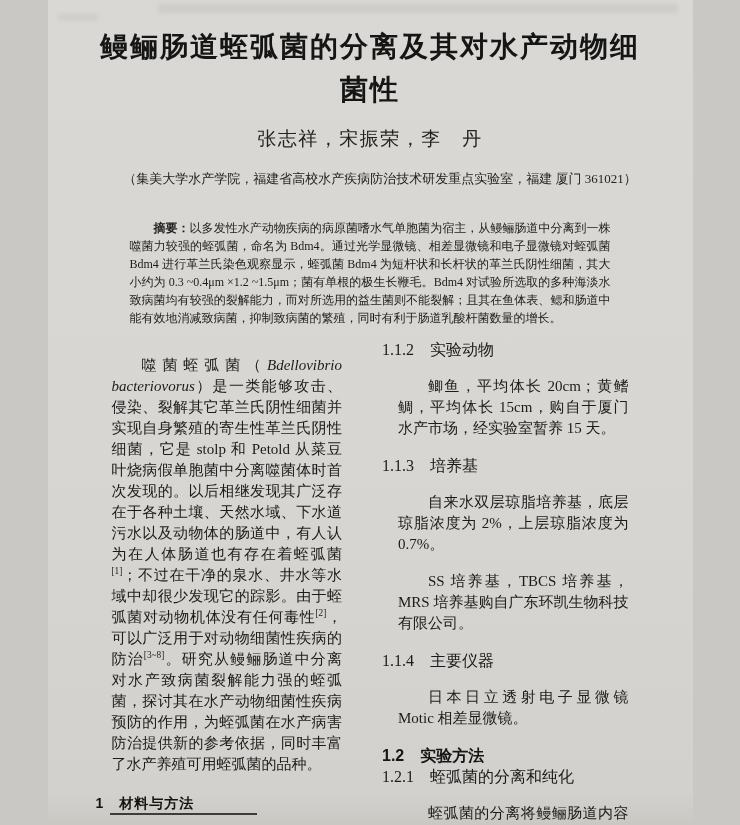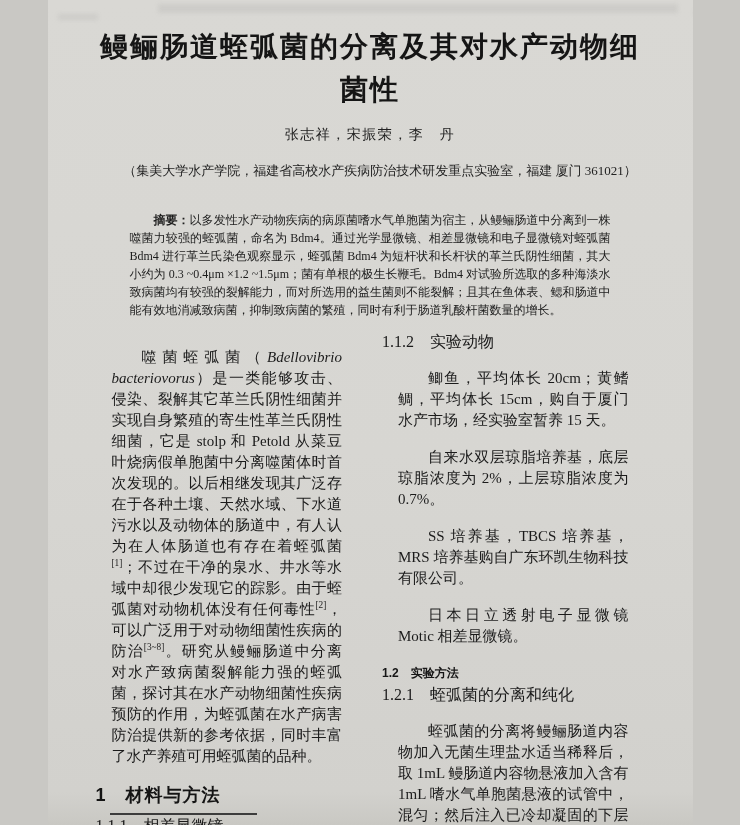--- a/index.html
+++ b/index.html
@@ -25,21 +25,21 @@
     font-family:"Liberation Sans","DejaVu Sans",sans-serif;
     font-weight:bold;
     font-size:28px;
     line-height:43px;
     letter-spacing:2px;
     color:#151515;
   }
   .authors {
     margin-top:15px;
     text-align:center;
-    font-size:14px;
+    font-size:19px;
     letter-spacing:1.5px;
     color:#222;
   }
   .affiliation {
     margin-top:18px;
     text-align:center;
     font-size:13px;
     color:#222;
     padding-left:20px;
   }
@@ -68,30 +68,30 @@
     color:#1b1b1b;
   }
   .indent { text-indent:2em; }
   .seg-i { font-style:italic; }
   .seg-sup { vertical-align:super; font-size:0.62em; line-height:0; }
 
   .h-major {
     margin:12px 0 7px 0;
     font-family:"Liberation Sans","DejaVu Sans",sans-serif;
     font-weight:bold;
-    font-size:18px;
+    font-size:14px;
     line-height:25px;
     letter-spacing:1px;
     color:#141414;
   }
   .h-sub {
     margin:0;
     font-family:"Liberation Sans","DejaVu Sans",sans-serif;
     font-weight:bold;
-    font-size:12px;
+    font-size:16px;
     line-height:21px;
     color:#161616;
   }
   .h-minor {
     margin:0;
     font-weight:normal;
     font-size:16px;
     line-height:21px;
     color:#1b1b1b;
   }
@@ -128,22 +128,24 @@
     <div class="col">
       <p class="body-p indent"><span>噬菌蛭弧菌（</span><span class="seg-i">Bdellovibrio bacteriovorus</span><span>）是一类能够攻击、侵染、裂解其它革兰氏阴性细菌并实现自身繁殖的寄生性革兰氏阴性细菌，它是 stolp 和 Petold 从菜豆叶烧病假单胞菌中分离噬菌体时首次发现的。以后相继发现其广泛存在于各种土壤、天然水域、下水道污水以及动物体的肠道中，有人认为在人体肠道也有存在着蛭弧菌</span><span class="seg-sup">[1]</span><span>；不过在干净的泉水、井水等水域中却很少发现它的踪影。由于蛭弧菌对动物机体没有任何毒性</span><span class="seg-sup">[2]</span><span>，可以广泛用于对动物细菌性疾病的防治</span><span class="seg-sup">[3~8]</span><span>。研究从鳗鲡肠道中分离对水产致病菌裂解能力强的蛭弧菌，探讨其在水产动物细菌性疾病预防的作用，为蛭弧菌在水产病害防治提供新的参考依据，同时丰富了水产养殖可用蛭弧菌的品种。</span></p>
       <h2 class="h-major">1　材料与方法</h2>
       <h4 class="h-minor">1.1.1　相差显微镜</h4>
       <p class="body-p indent">试验所采用的细菌菌株均购买于中国微生物</p>
     </div>
 
     <div class="col">
       <h4 class="h-minor">1.1.2　实验动物</h4>
       <p class="body-p indent">鲫鱼，平均体长 20cm；黄鳍鲷，平均体长 15cm，购自于厦门水产市场，经实验室暂养 15 天。</p>
+      <h4 class="h-minor">1.1.3　培养基</h4>
       <p class="body-p indent">自来水双层琼脂培养基，底层琼脂浓度为 2%，上层琼脂浓度为 0.7%。</p>
       <p class="body-p indent">SS 培养基，TBCS 培养基，MRS 培养基购自广东环凯生物科技有限公司。</p>
+      <h4 class="h-minor">1.1.4　主要仪器</h4>
       <p class="body-p indent">日本日立透射电子显微镜 Motic 相差显微镜。</p>
       <h3 class="h-sub">1.2　实验方法</h3>
       <h4 class="h-minor">1.2.1　蛭弧菌的分离和纯化</h4>
       <p class="body-p indent">蛭弧菌的分离将鳗鲡肠道内容物加入无菌生理盐水适当稀释后，取 1mL 鳗肠道内容物悬液加入含有 1mL 嗜水气单胞菌悬液的试管中，混匀；然后注入已冷却凝固的下层平板上，再加入 5mL 融化后冷却至 40℃左右的 0.7% 自来水软琼脂，充分摇匀后，平放待其凝固后置于 28℃ 培养箱内培养。定期观察记录噬菌斑产生情况。</p>
     </div>
 
   </div>
 
   <div class="footnote-rule"></div>
 

